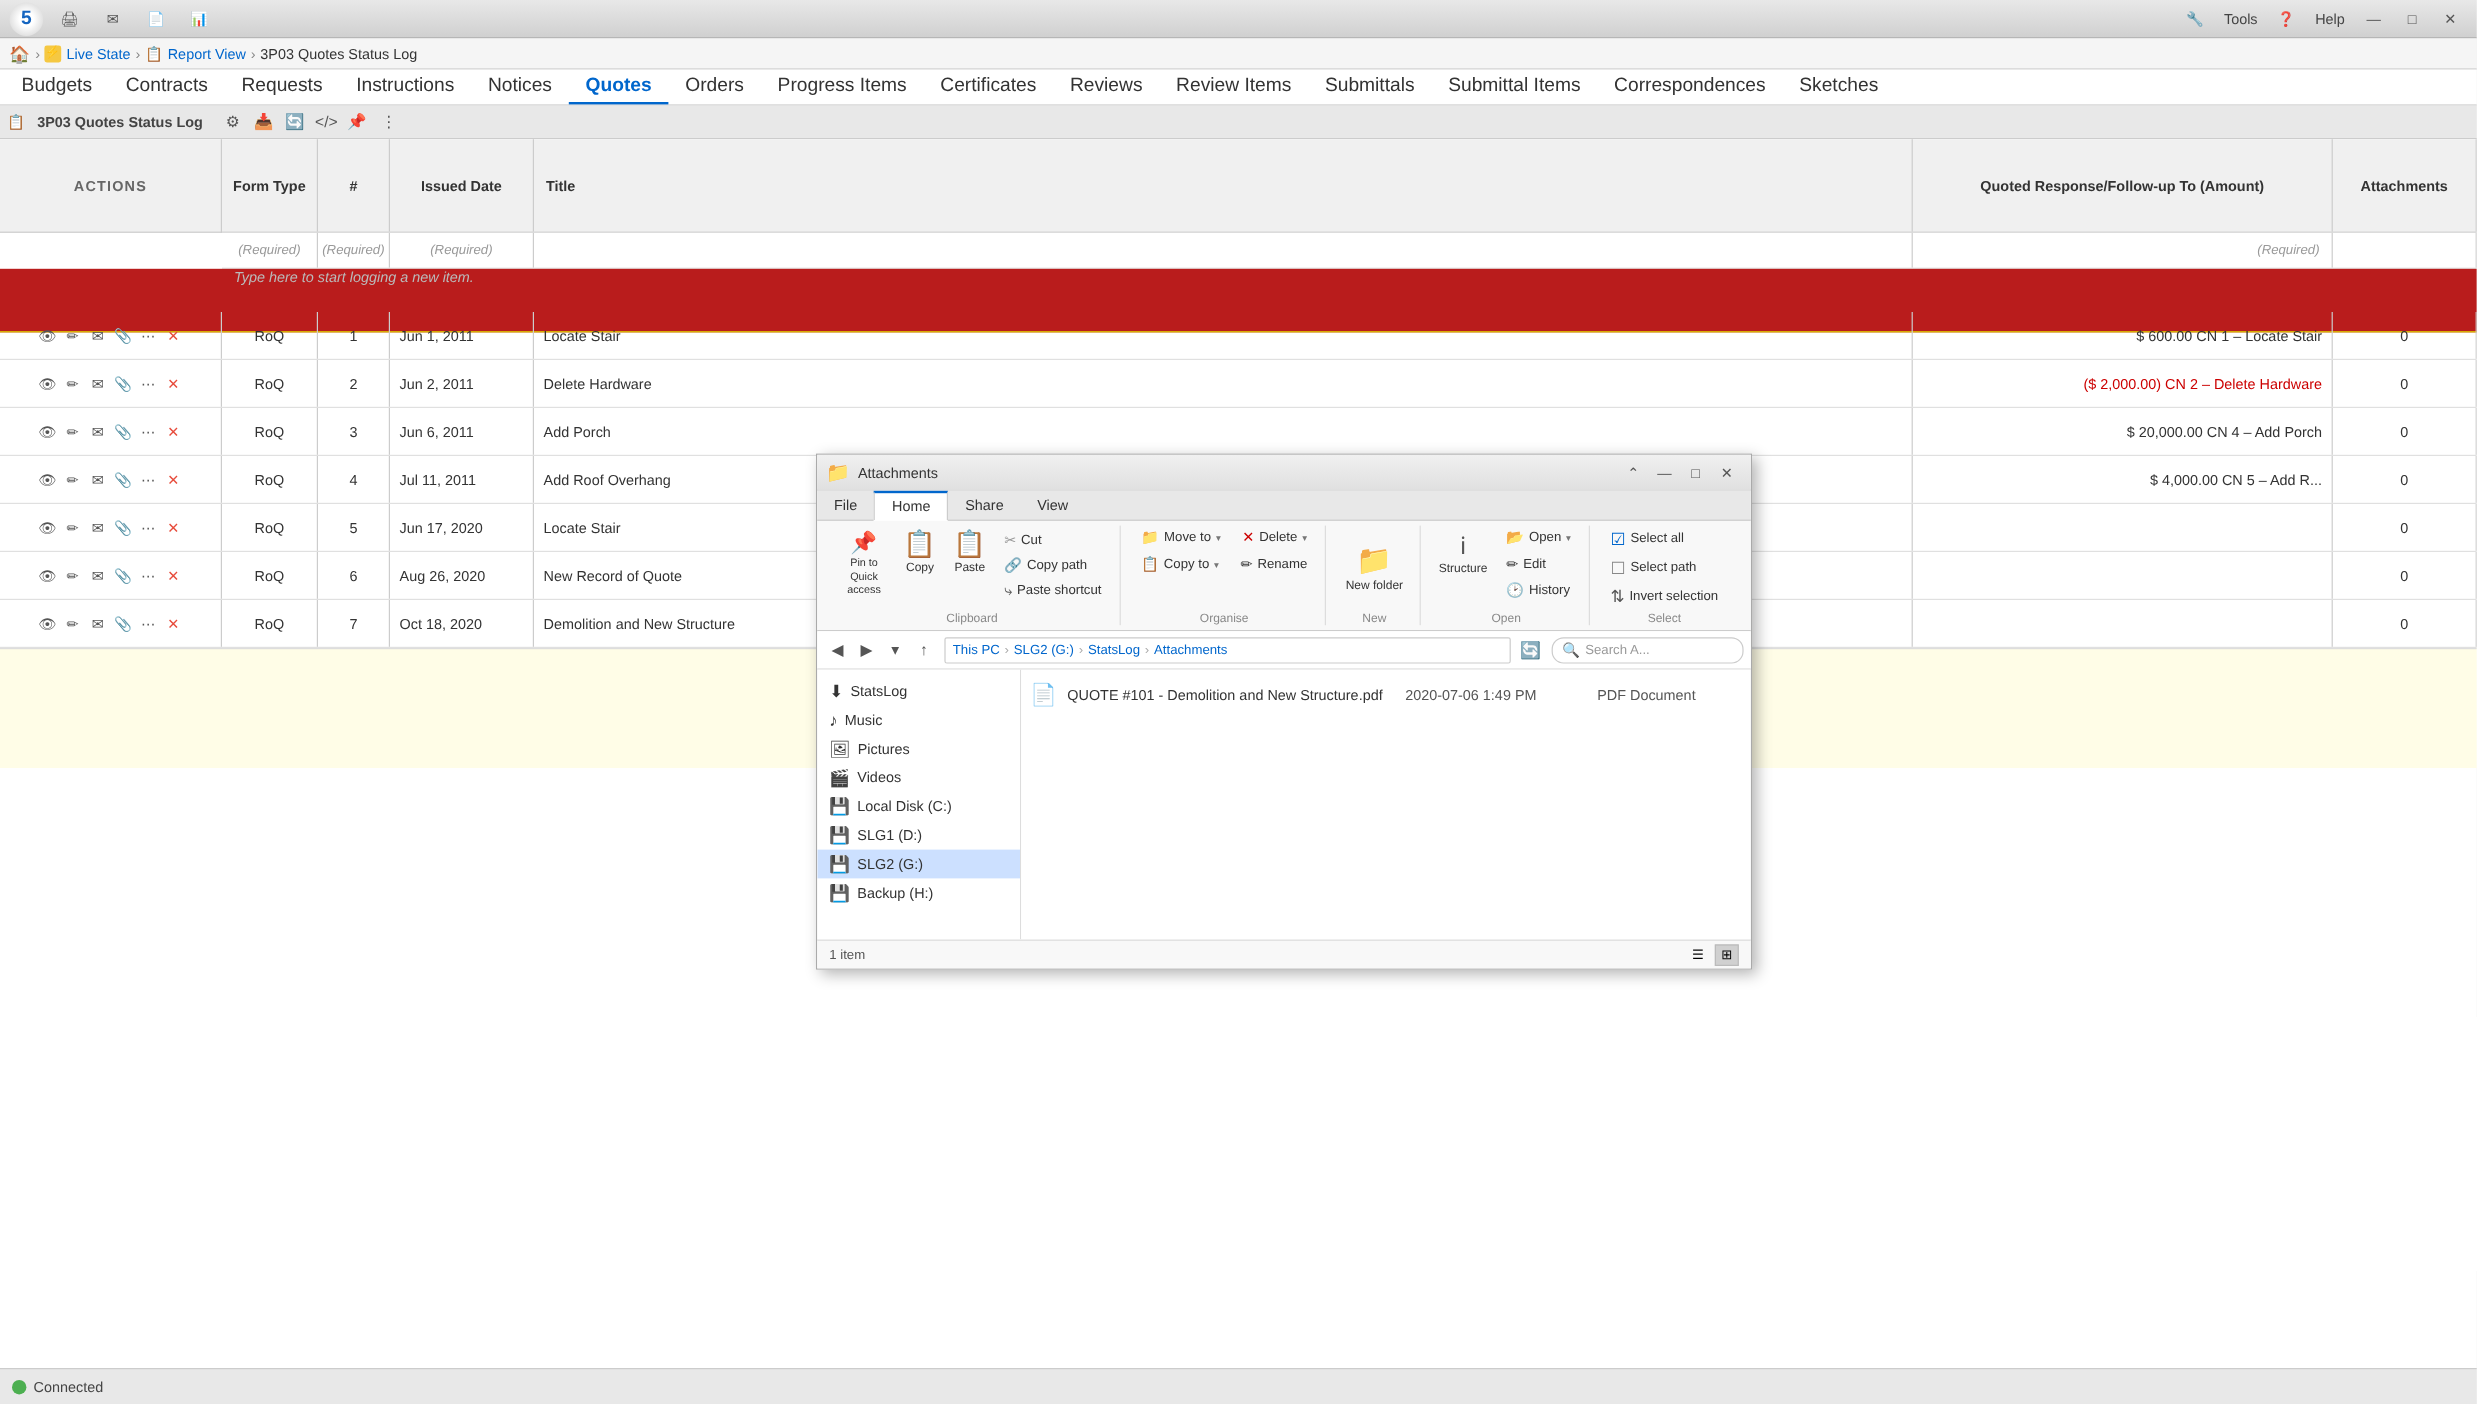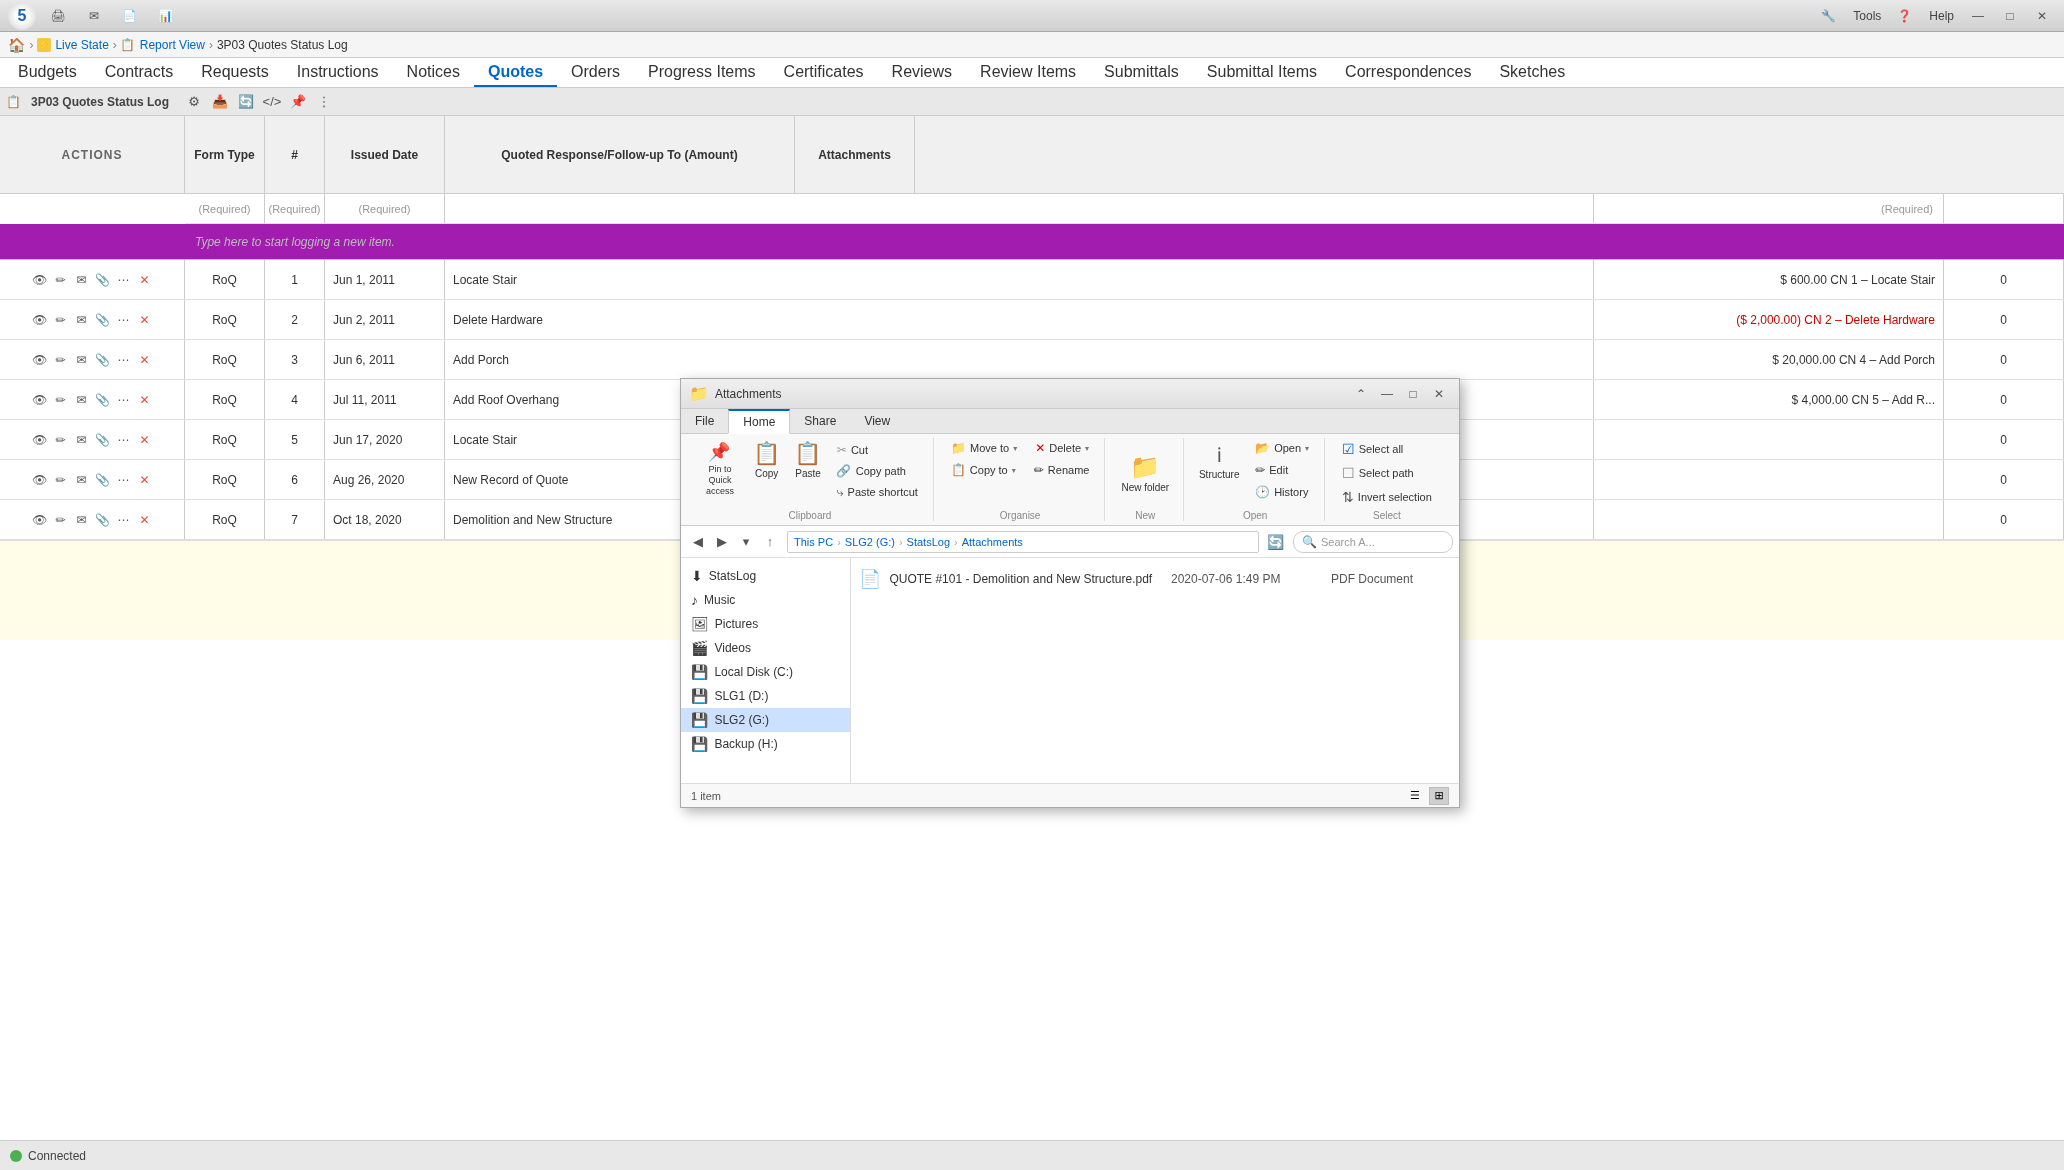--- a/index.html
+++ b/index.html
@@ -139,37 +139,38 @@
       background: #fff;
       border-bottom: 1px solid #e0e0e0;
     }
     .req-cell {
       border-right: 1px solid #ccc;
       display: flex;
       align-items: center;
       justify-content: center;
       font-size: 11px;
       color: #999;
+      font-style: italic;
     }
     .req-form { width: 80px; }
     .req-num { width: 60px; }
     .req-date { width: 120px; }
     .req-title { flex: 1; }
     .req-quoted { width: 350px; justify-content: flex-end; padding-right: 10px; }
     .req-attach { width: 120px; }
 
     
     #new-item-row {
       position: absolute;
       top: 108px; left: 0; right: 0;
-      height: 36px;
-      background: #a21caf;
+      height: 53px;
+      background: #b91c1c;
       border-bottom: 1px solid #e0d000;
       display: flex;
-      align-items: center;
+      align-items: flex-start;
       padding-left: 195px;
     }
     #new-item-row .placeholder-text {
       font-size: 12px;
       color: #bbb;
       font-style: italic;
     }
 
     
     .data-row {
@@ -556,20 +557,23 @@
 
   <div id="table-header">
     <div class="th th-form">
       <span>Form Type</span>
     </div>
     <div class="th th-num">
       <span>#</span>
     </div>
     <div class="th th-date">
       <span>Issued Date</span>
+    </div>
+    <div class="th th-title">
+      <span>Title</span>
     </div>
     <div class="th th-quoted">
       <span>Quoted Response/Follow-up To (Amount)</span>
     </div>
     <div class="th th-attach">
       <span>Attachments</span>
     </div>
   </div>
 
   <div id="actions-header">

